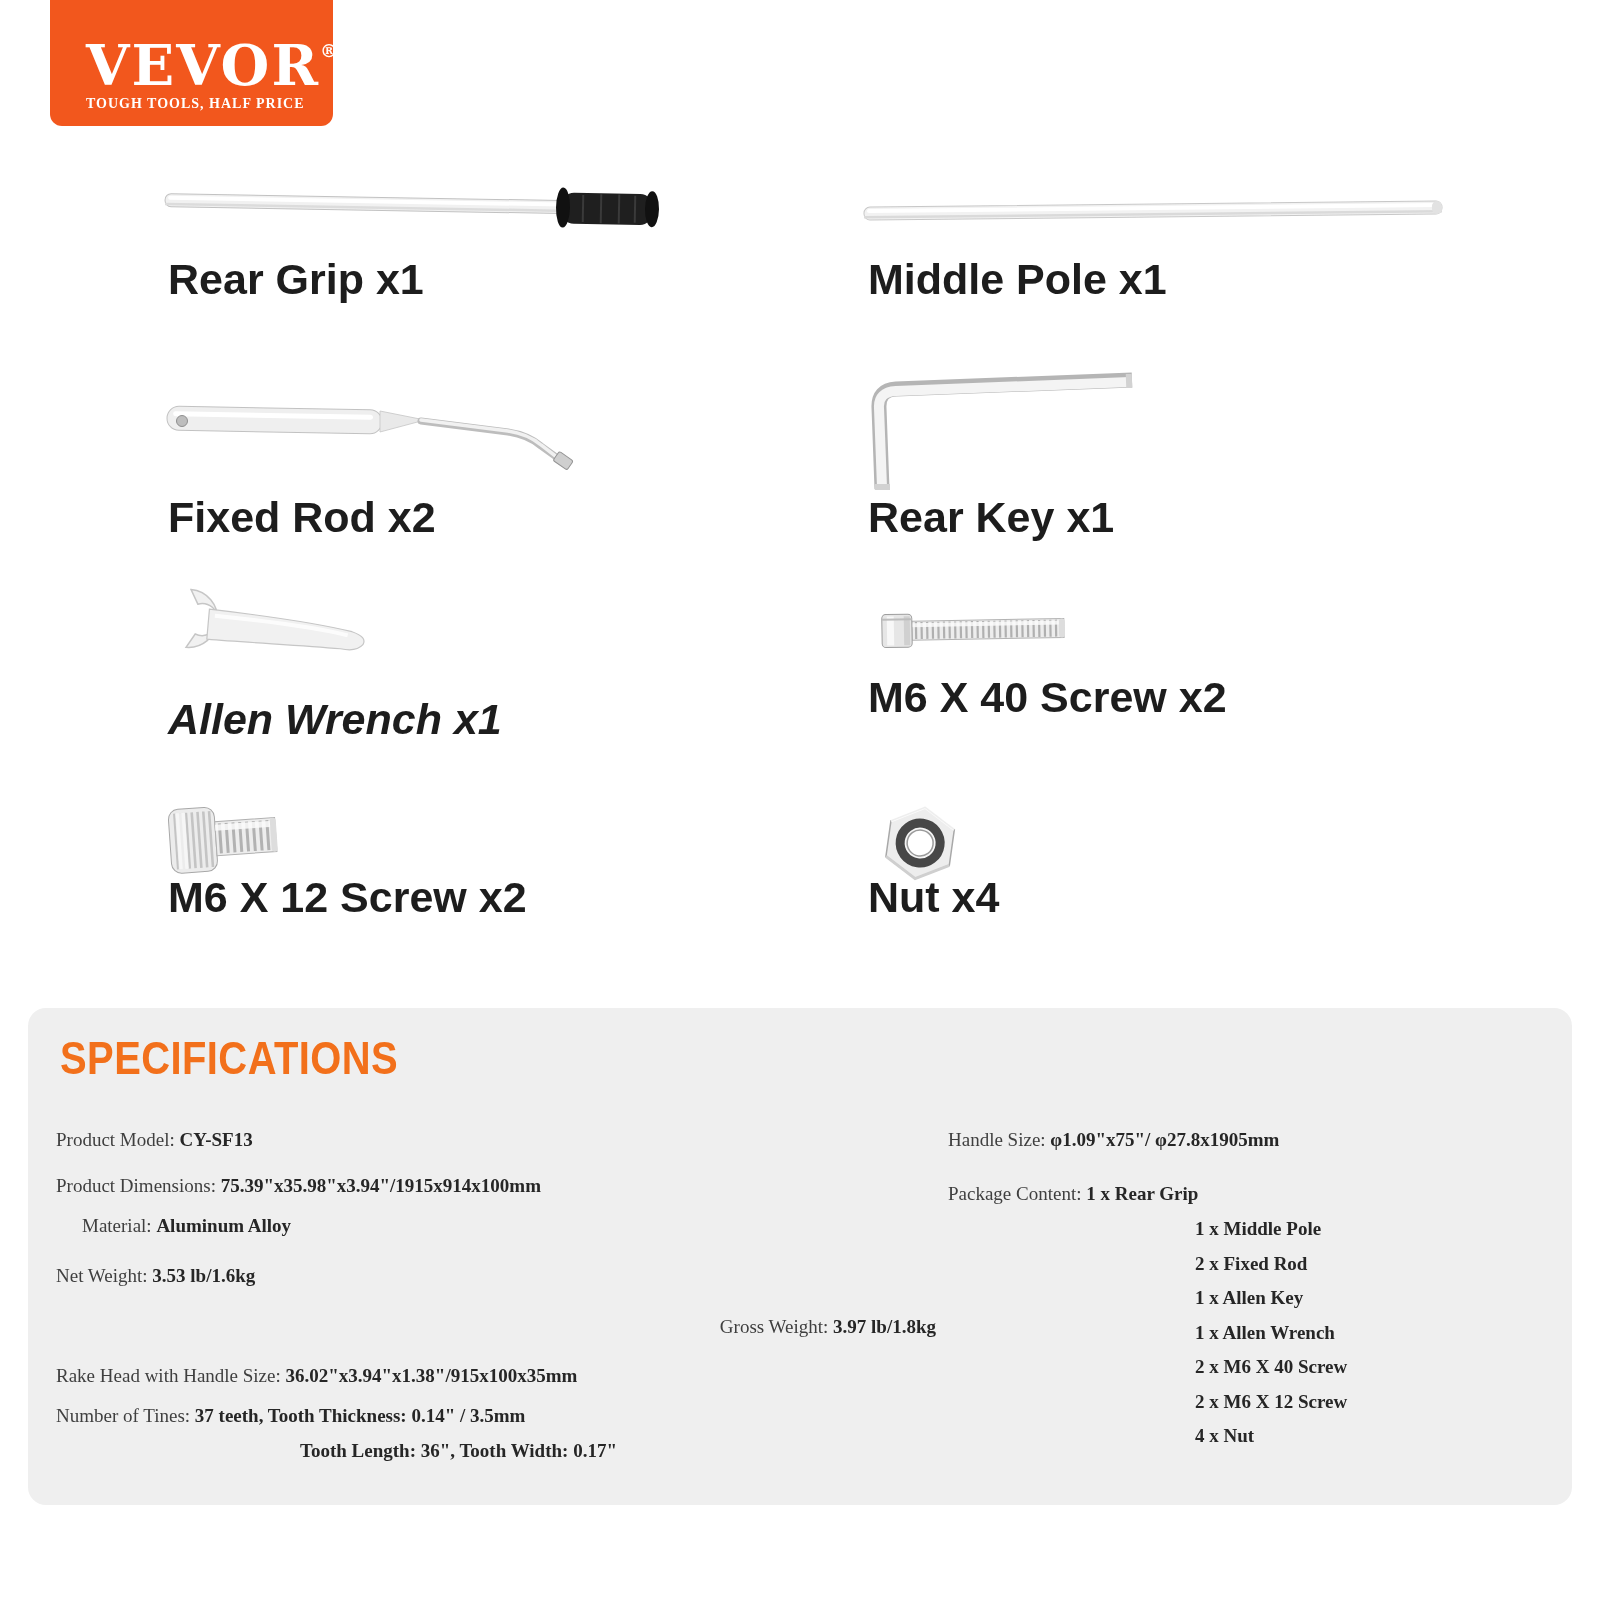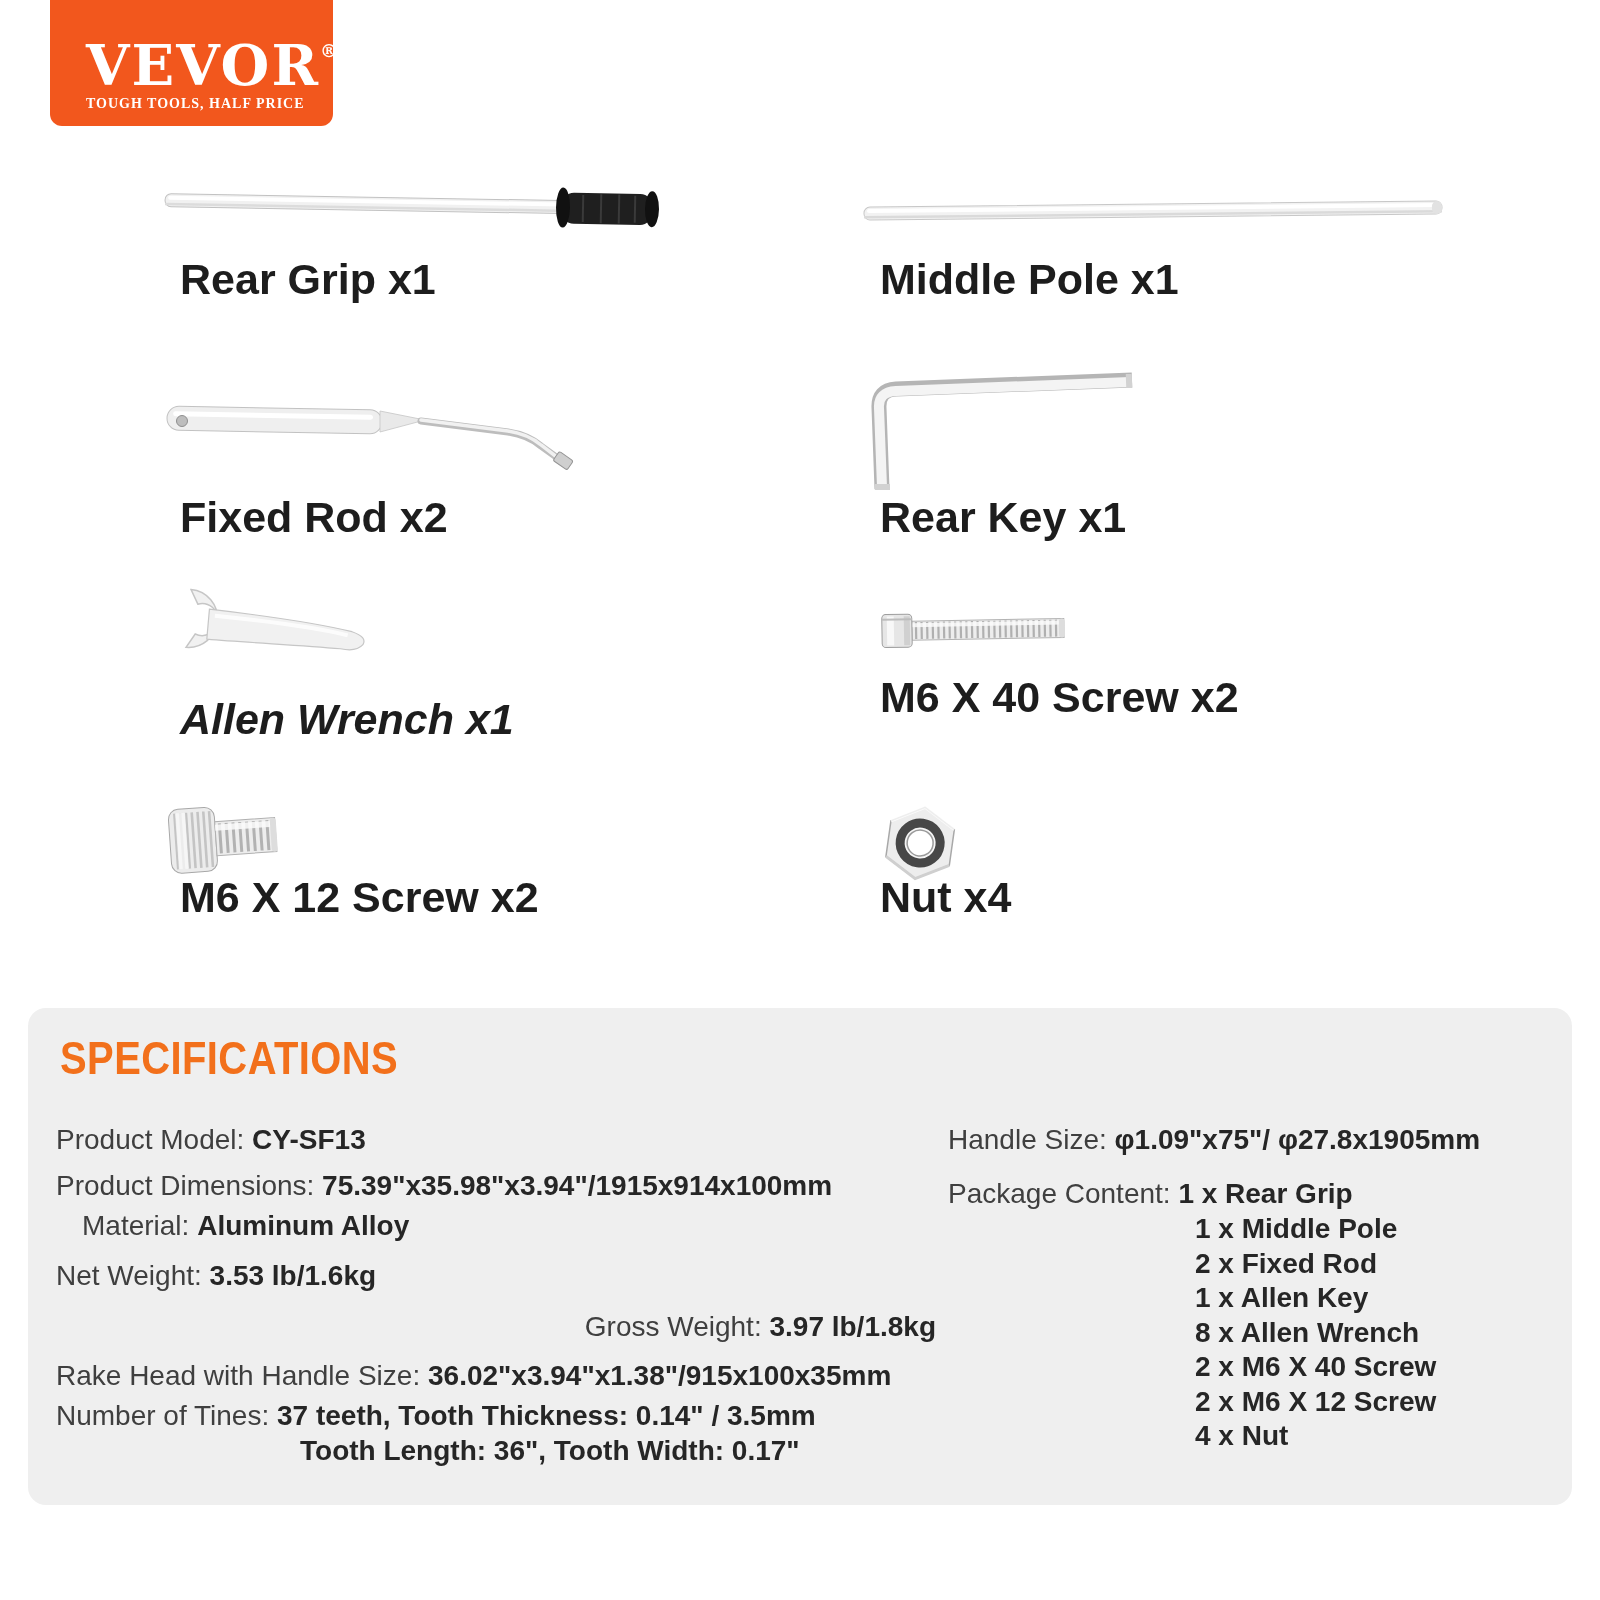--- a/index.html
+++ b/index.html
@@ -11,30 +11,30 @@
         background:#F2571D;border-radius:0 0 12px 12px;color:#fff;
         box-sizing:border-box;padding:20px 0 0 36px;}
   .logo .brand{font-family:"DejaVu Serif",serif;font-weight:bold;
         font-size:56px;line-height:62px;letter-spacing:2px;}
   .logo sup{font-size:18px;vertical-align:28px;letter-spacing:0;}
   .logo .tagline{font-size:14px;font-weight:bold;letter-spacing:1px;font-family:Liberation Serif, serif;}
 
   
   .part-img{position:absolute;}
   .part-label{position:absolute;font-size:43px;line-height:46px;font-weight:bold;
-        color:#1d1d1d;white-space:nowrap;margin-left:12px;}
+        color:#1d1d1d;white-space:nowrap;}
   .lcol{left:168px;} .rcol{left:868px;}
 
   
   .spec-panel{position:absolute;left:28px;top:1008px;width:1544px;height:497px;
         background:#EFEFEF;border-radius:18px;}
   .spec-heading{position:absolute;left:60px;top:1030px;font-size:47px;font-weight:bold;
         color:#F2701B;letter-spacing:.5px;transform:scaleX(.85);transform-origin:left center;
         white-space:nowrap;}
-  .spec-col{position:absolute;font-size:28px;color:#3f3f3f;white-space:nowrap;}
+  .spec-col{position:absolute;font-size:19px;color:#3f3f3f;white-space:nowrap;font-family:Liberation Serif, serif;}
   .spec-left{left:56px;top:1122px;width:880px;}
   .spec-right{left:948px;top:1122px;width:600px;}
   .spec-row{line-height:36px;}
   .spec-row b,.spec-col b{color:#262626;font-weight:bold;}
   .mb10{margin-bottom:10px;} .mb4{margin-bottom:4px;} .mb14{margin-bottom:14px;margin-left:26px;}
   .mb15{margin-bottom:15px;} .mb13{margin-bottom:13px;text-align:right;} .mb18{margin-bottom:18px;}
   .two-line{line-height:35px;}
   .indent{padding-left:244px;}
   .pkg-item{line-height:34.5px;margin-left:247px;}
 </style>
@@ -177,19 +177,19 @@
   <div class="spec-col spec-right">
     <div class="spec-row mb18">
       <span>Handle Size: </span><b>φ1.09"x75"/ φ27.8x1905mm</b>
     </div>
     <div class="spec-row">
       <span>Package Content: </span><b>1 x Rear Grip</b>
     </div>
     <div class="pkg-item"><b>1 x Middle Pole</b></div>
     <div class="pkg-item"><b>2 x Fixed Rod</b></div>
     <div class="pkg-item"><b>1 x Allen Key</b></div>
-    <div class="pkg-item"><b>8 x Allen Wrench</b></div>
+    <div class="pkg-item"><b>1 x Allen Wrench</b></div>
     <div class="pkg-item"><b>2 x M6 X 40 Screw</b></div>
     <div class="pkg-item"><b>2 x M6 X 12 Screw</b></div>
     <div class="pkg-item"><b>4 x Nut</b></div>
   </div>
 
 </div>
 
 </body></html>

